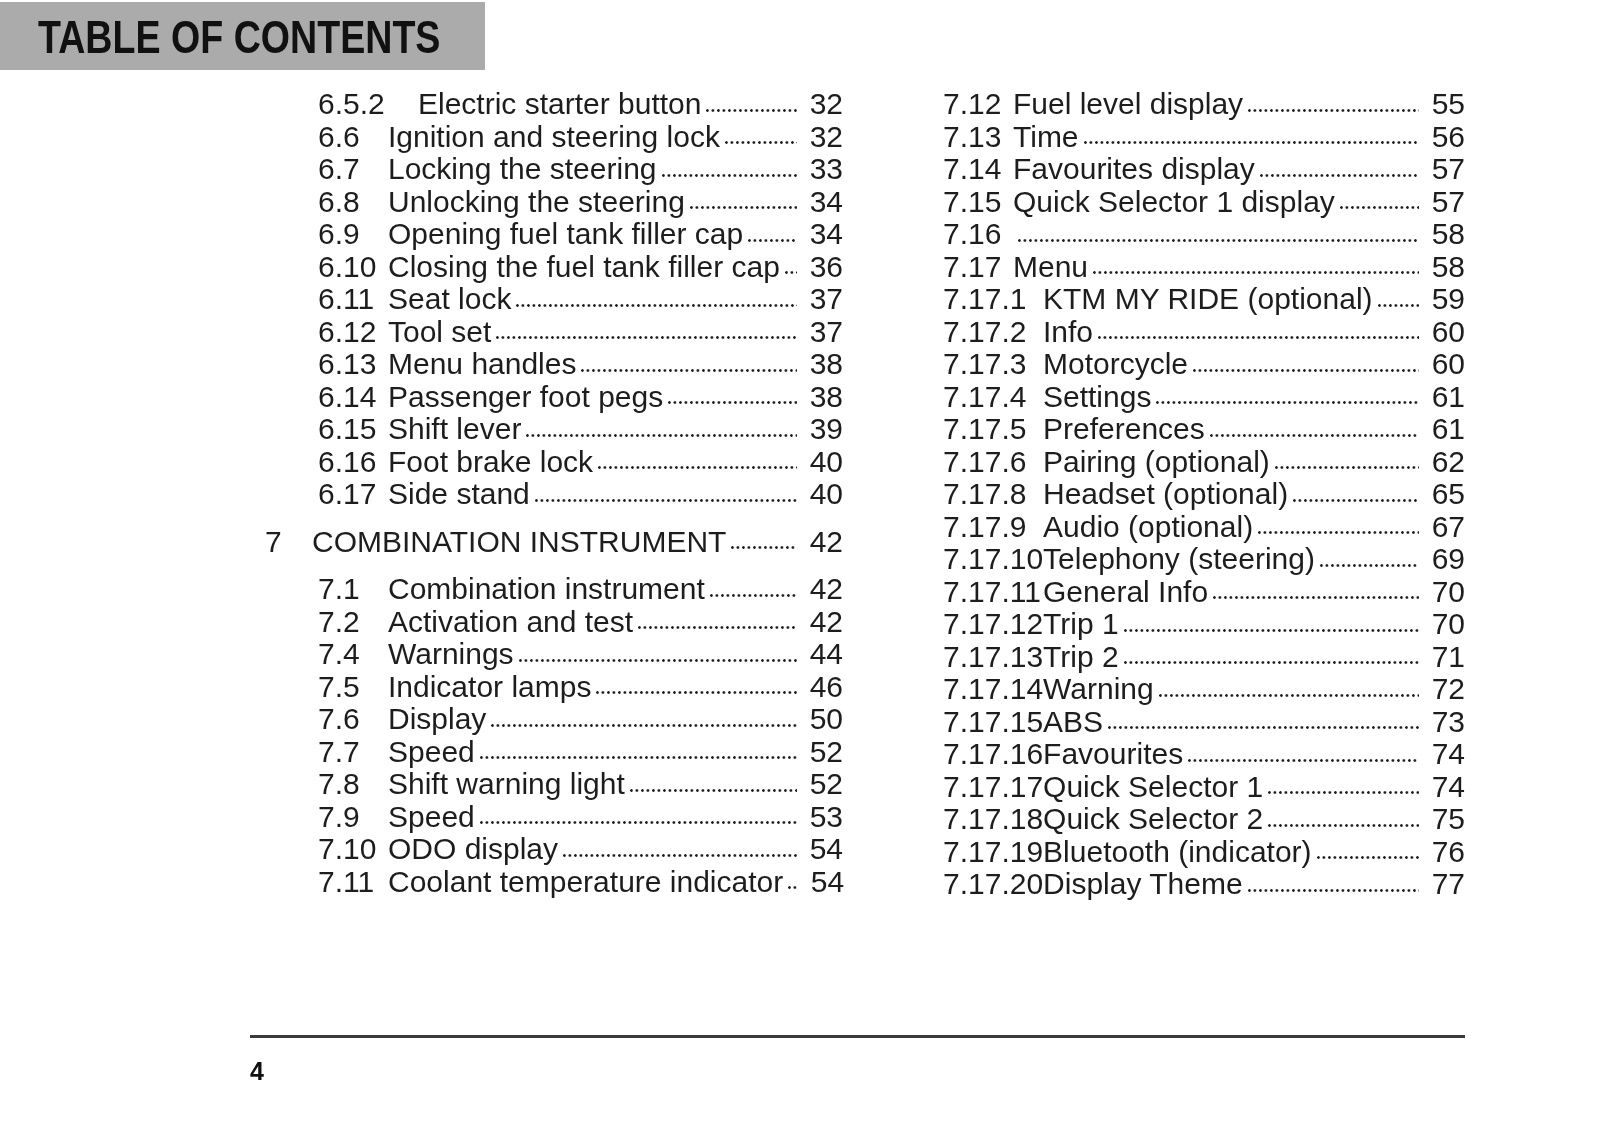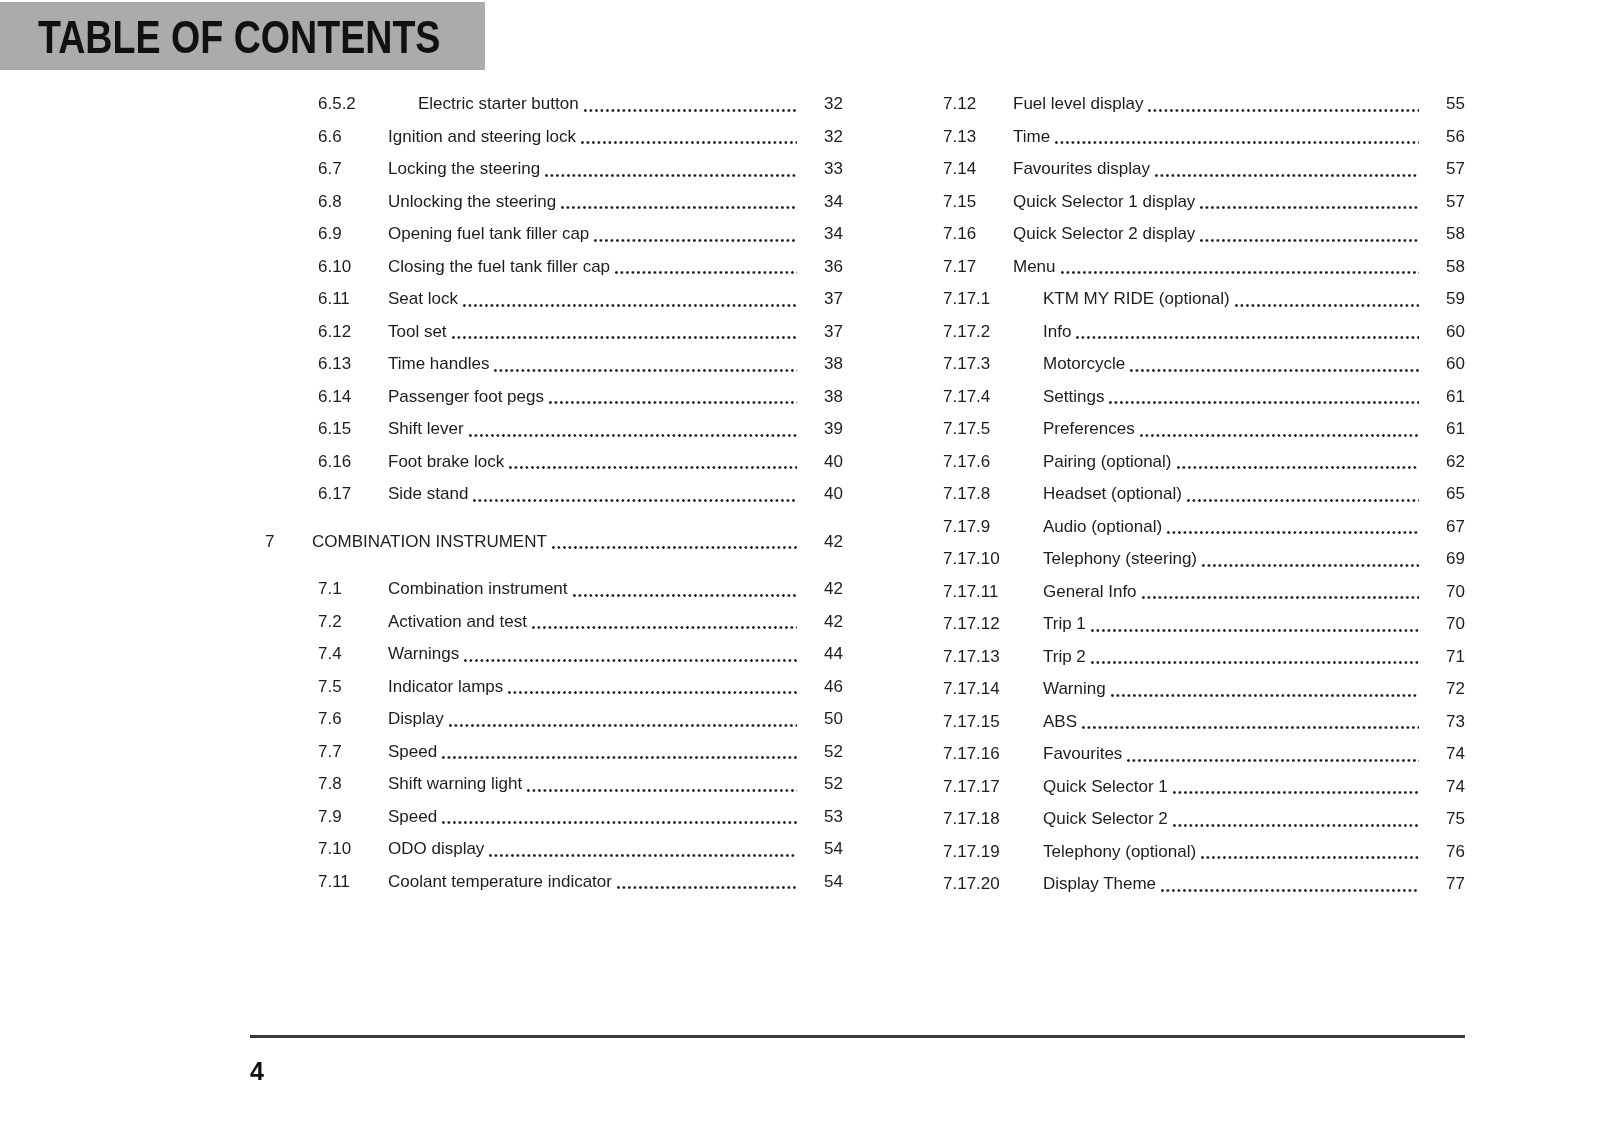--- a/index.html
+++ b/index.html
@@ -46,21 +46,21 @@
     top: 88px;
     width: 1200px;
     display: flex;
   }
   .col { flex: 0 0 auto; }
   .col-left  { width: 578px; margin-right: 100px; }
   .col-right { width: 522px; }
 
   .row {
     display: flex;
-    font-size: 17px;
+    font-size: 30px;
     line-height: 32.5px;
     white-space: nowrap;
   }
   .row .num   { flex: 0 0 70px; }
   .row.level1 .num { flex-basis: 47px; }
   .row.level3 .num { flex-basis: 100px; }
   .col-left .row.level2,
   .col-left .row.level3 { padding-left: 53px; }
   .row.level1 { margin: 15px 0; }
 
@@ -152,21 +152,21 @@
     <span class="pg">37</span>
   </div>
         <div class="row level2">
     <span class="num">6.12</span>
     <span class="title">Tool set</span>
     <span class="dots"></span>
     <span class="pg">37</span>
   </div>
         <div class="row level2">
     <span class="num">6.13</span>
-    <span class="title">Time handles</span>
+    <span class="title">Menu handles</span>
     <span class="dots"></span>
     <span class="pg">38</span>
   </div>
         <div class="row level2">
     <span class="num">6.14</span>
     <span class="title">Passenger foot pegs</span>
     <span class="dots"></span>
     <span class="pg">38</span>
   </div>
         <div class="row level2">
@@ -274,21 +274,20 @@
     <span class="pg">57</span>
   </div>
         <div class="row level2">
     <span class="num">7.15</span>
     <span class="title">Quick Selector 1 display</span>
     <span class="dots"></span>
     <span class="pg">57</span>
   </div>
         <div class="row level2">
     <span class="num">7.16</span>
-    <span class="title">Quick Selector 2 display</span>
     <span class="dots"></span>
     <span class="pg">58</span>
   </div>
         <div class="row level2">
     <span class="num">7.17</span>
     <span class="title">Menu</span>
     <span class="dots"></span>
     <span class="pg">58</span>
   </div>
         <div class="row level3">
@@ -388,21 +387,21 @@
     <span class="pg">74</span>
   </div>
         <div class="row level3">
     <span class="num">7.17.18</span>
     <span class="title">Quick Selector 2</span>
     <span class="dots"></span>
     <span class="pg">75</span>
   </div>
         <div class="row level3">
     <span class="num">7.17.19</span>
-    <span class="title">Telephony (optional)</span>
+    <span class="title">Bluetooth (indicator)</span>
     <span class="dots"></span>
     <span class="pg">76</span>
   </div>
         <div class="row level3">
     <span class="num">7.17.20</span>
     <span class="title">Display Theme</span>
     <span class="dots"></span>
     <span class="pg">77</span>
   </div>
       </div>

